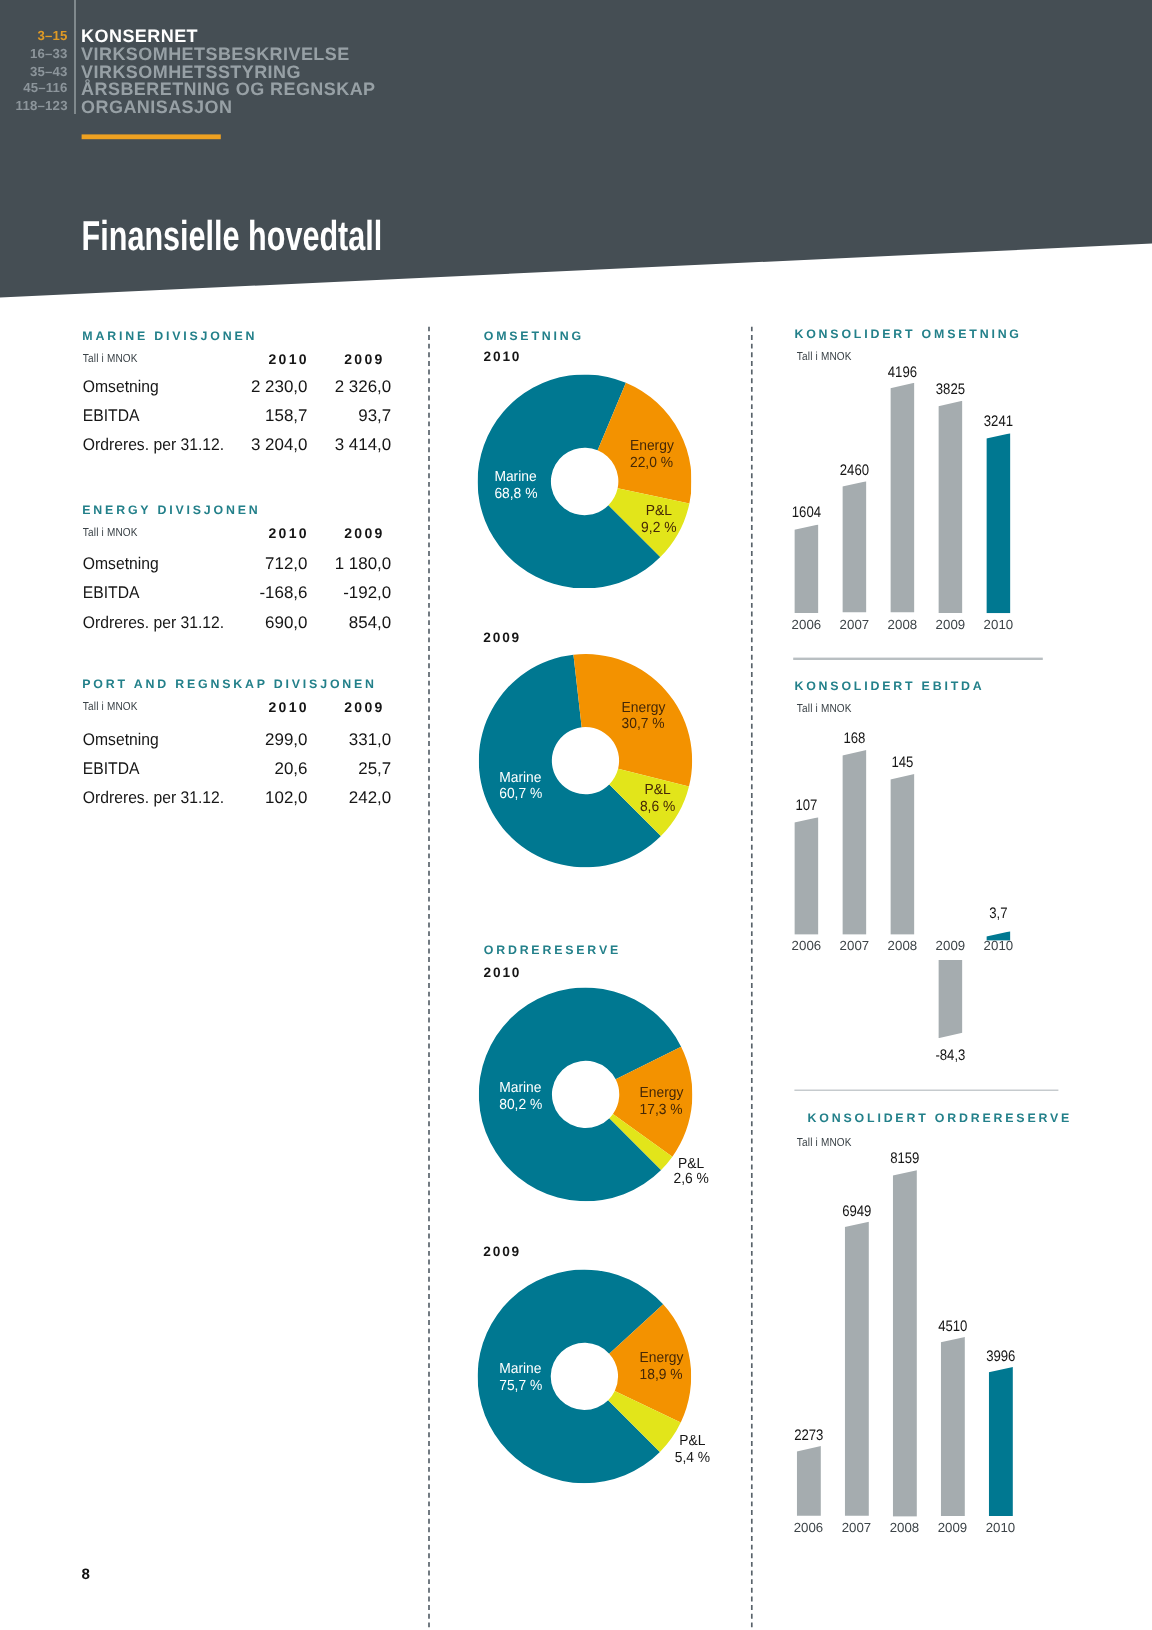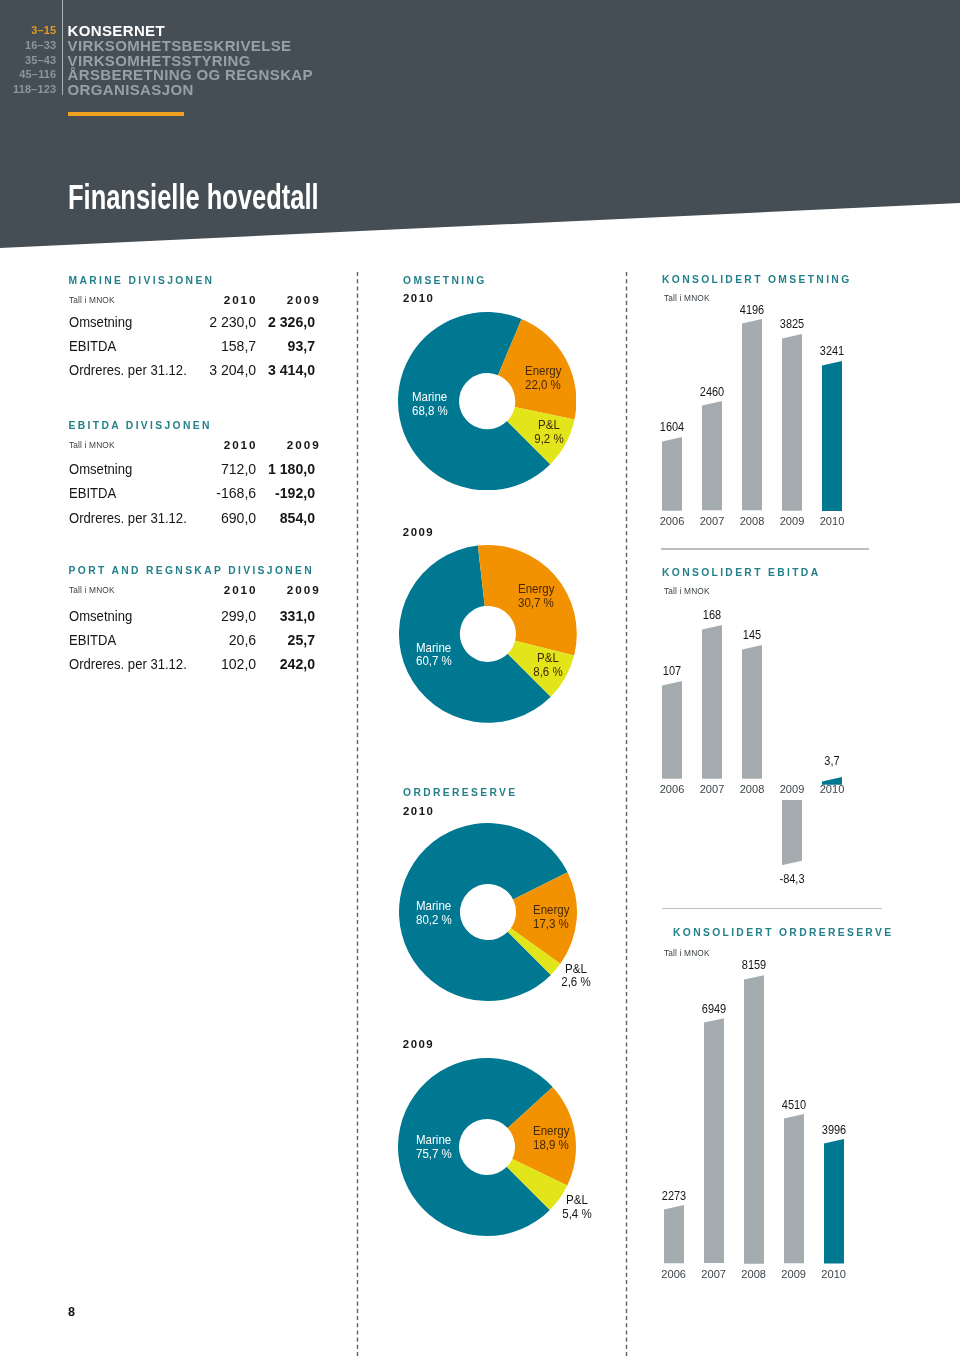--- a/index.html
+++ b/index.html
@@ -39,21 +39,21 @@
   .tunit .c1,.tunit .c2{position:absolute;top:-0.6px;font-size:11.7px;line-height:11.7px;
             font-weight:700;letter-spacing:1.95px;text-align:right;color:#161616;}
   .tunit .c1{left:157.5px;width:100px;}
   .tunit .c2{left:220.6px;width:100px;}
   .trow{position:absolute;left:0;width:960px;height:14px;}
   .trow .lbl{position:absolute;left:68.8px;top:0;font-size:14.1px;line-height:14.1px;color:#161616;
              white-space:nowrap;transform:scaleX(0.928);transform-origin:0 0;}
   .trow .v1,.trow .v2{position:absolute;top:0;font-size:14.1px;line-height:14.1px;
              text-align:right;color:#161616;white-space:nowrap;}
   .trow .v1{left:136.2px;width:120px;}
-  .trow .v2{left:195px;width:120px;font-weight:bold;}
+  .trow .v2{left:206px;width:120px;}
 
   
   .sect-title{position:absolute;font-size:10.3px;font-weight:700;letter-spacing:2.35px;
               color:#23808a;white-space:nowrap;line-height:10.3px;}
   .sect-year{position:absolute;font-size:11.4px;line-height:11.4px;font-weight:700;
              letter-spacing:1.5px;color:#161616;}
   .unit-lbl{position:absolute;font-size:9.7px;line-height:9.7px;color:#3a4247;
             letter-spacing:0.18px;transform:scaleX(0.86);transform-origin:0 0;}
   .donut{position:absolute;}
   .pielbl{position:absolute;font-size:12.2px;line-height:13.85px;white-space:nowrap;
@@ -131,21 +131,21 @@
           <div class="v1">158,7</div>
           <div class="v2">93,7</div>
         </div>
         <div class="trow" style="top: 87.1px;">
           <div class="lbl">Ordreres. per 31.12.</div>
           <div class="v1">3 204,0</div>
           <div class="v2">3 414,0</div>
         </div>
       </div>
       <div class="tbl" style="top: 421.4px;">
-        <h3>EBITDA DIVISJONEN</h3>
+        <h3>ENERGY DIVISJONEN</h3>
         <div class="tunit">
           <div class="u">Tall i MNOK</div>
           <div class="c1">2010</div>
           <div class="c2">2009</div>
         </div>
         <div class="trow" style="top: 41px;">
           <div class="lbl">Omsetning</div>
           <div class="v1">712,0</div>
           <div class="v2">1 180,0</div>
         </div>

